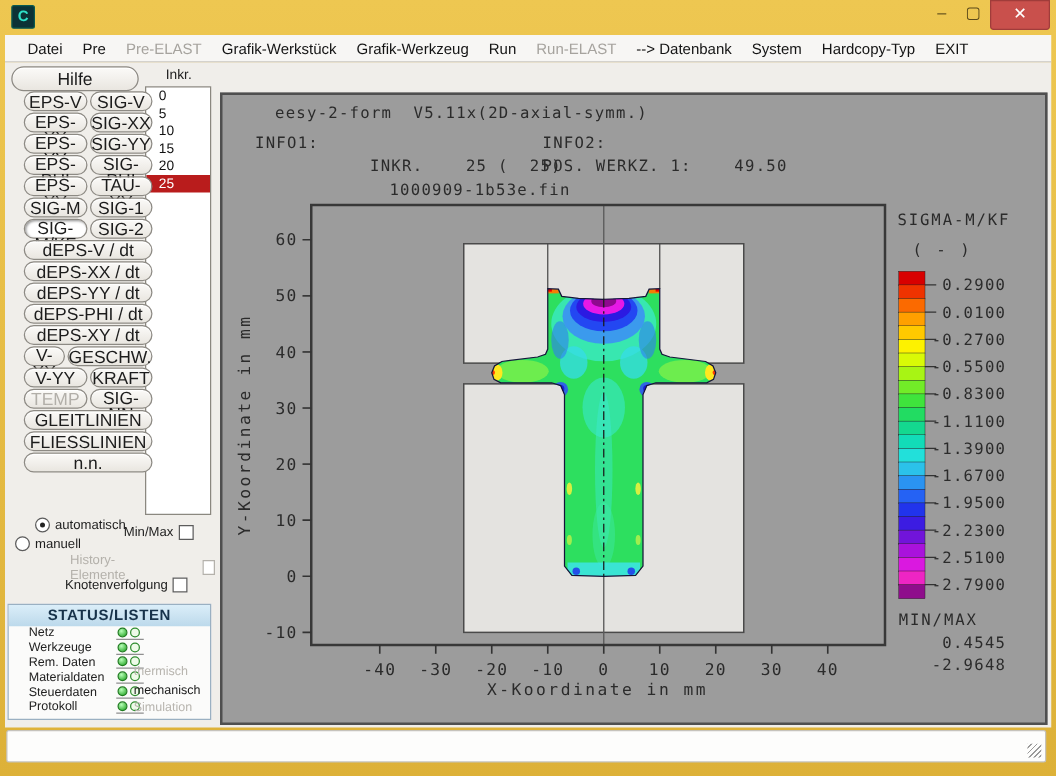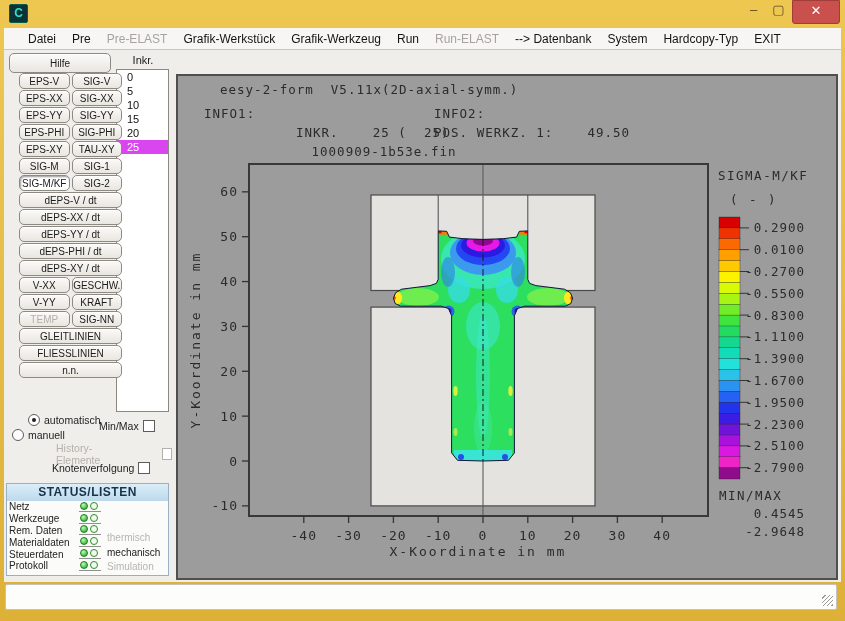--- a/index.html
+++ b/index.html
@@ -5,46 +5,46 @@
   html,body{margin:0;padding:0;background:#d8d0c0;font-family:"Liberation Sans",sans-serif;}
   .window{position:relative;width:845px;height:621px;background:linear-gradient(#eec751,#ddb138);overflow:hidden;}
   
   .titlebar{position:absolute;left:0;top:0;width:845px;height:28px;}
   .app-icon{position:absolute;left:9px;top:4px;width:17px;height:17px;background:#0c3236;border:1px solid #0a5a50;border-radius:2px;color:#2fe0c8;font-weight:bold;font-size:12px;line-height:16px;text-align:center;}
   .win-btn{position:absolute;top:2px;width:23px;height:18px;text-align:center;font-size:13px;line-height:16px;color:#5c4a1a;cursor:default;}
   .btn-min{left:742px;}
   .btn-max{left:767px;}
   .btn-close{left:792px;top:0;width:46px;height:22px;background:#c9504c;border:1px solid #a03c3a;border-radius:0 0 3px 3px;color:#fff;font-size:13px;line-height:20px;}
   
-  .menubar{position:absolute;left:4px;top:28px;width:837px;height:22px;background:#f7f6f4;border-bottom:1px solid #c9c6c0;display:flex;align-items:center;padding-left:16px;box-sizing:border-box;}
+  .menubar{position:absolute;left:4px;top:28px;width:837px;height:22px;background:#f7f6f4;border-bottom:1px solid #c9c6c0;display:flex;align-items:center;padding-left:10px;box-sizing:border-box;}
   .mi{font-size:12px;color:#141414;padding:0 8px;white-space:nowrap;}
   .mi.dis{color:#a6a39e;}
   
   .sidebar{position:absolute;left:4px;top:50px;width:168px;height:532px;background:#f0eeea;}
   .hilfe-btn{position:absolute;left:5px;top:3px;width:102px;height:20px;}
-  .sbtn{background:linear-gradient(#fbfaf8,#e9e6e0);border:1px solid #8d8a84;border-radius:5px;font-size:10px;color:#1c1c1c;font-family:"Liberation Sans",sans-serif;padding:0;box-shadow:inset 0 1px 0 #fff;}
+  .sbtn{background:linear-gradient(#fbfaf8,#e9e6e0);border:1px solid #8d8a84;border-radius:10px;font-size:14px;color:#1c1c1c;font-family:"Liberation Sans",sans-serif;padding:0;box-shadow:inset 0 1px 0 #fff;}
   .sbtn.active{background:#ffffff;box-shadow:inset 1px 1px 2px rgba(0,0,0,.4);}
   .sbtn.disabled{color:#b2afa9;}
   .inkr-label{position:absolute;left:112px;top:4px;width:54px;text-align:center;font-size:11px;color:#222;}
   .inkr-list{position:absolute;left:112px;top:19px;width:53px;height:343px;background:#fff;border:1px solid #8b8880;box-sizing:border-box;overflow:hidden;}
   .li-item{font-size:11px;color:#111;padding:0 0 0 10px;height:14px;line-height:14px;}
-  .li-item.sel{background:#d946ef;color:#fff;}
+  .li-item.sel{background:#b91c1c;color:#fff;}
   .btn-grid{position:absolute;left:15px;top:23px;width:103px;display:flex;flex-direction:column;gap:1px;}
   .btn-row{display:flex;gap:2px;height:16px;}
   .btn-row .sbtn{flex:1;height:16px;line-height:13px;}
   .opt{position:absolute;font-size:10.5px;color:#1e1e1e;display:flex;align-items:center;gap:4px;}
   .radio{width:10px;height:10px;border-radius:50%;border:1px solid #5c5c5c;background:#fff;position:relative;}
   .radio.on:after{content:"";position:absolute;left:2.5px;top:2.5px;width:4px;height:4px;border-radius:50%;background:#222;}
   .cbox{width:10px;height:10px;border:1px solid #5c5c5c;background:#fff;}
   .opt.dim{color:#b4b1ab;}
   .opt.dim .cbox{border-color:#b4b1ab;}
   
   .status-panel{position:absolute;left:2px;top:433px;width:163px;height:93px;background:#fbfbfa;border:1px solid #9ab0c2;box-sizing:border-box;}
   .status-head{height:17px;background:linear-gradient(#dbeef9,#bcd9eb);font-size:12px;font-weight:bold;color:#17324a;text-align:center;line-height:17px;letter-spacing:.5px;}
-  .st-row{display:flex;align-items:center;height:11.8px;padding-left:2px;}
+  .st-row{display:flex;align-items:center;height:11.8px;padding-left:16px;}
   .st-label{width:70px;font-size:10px;color:#222;}
   .leds{display:flex;gap:2px;border-bottom:1px solid #8f8f8f;padding:0 3px 1px 1px;}
   .led{width:8px;height:8px;border-radius:50%;box-sizing:border-box;}
   .led.on{background:radial-gradient(circle at 35% 30%,#b8ffb8,#1da01d);border:1px solid #1d7a1d;}
   .led.off{background:#eefbe8;border:1px solid #2e8c2e;}
   .modes{position:absolute;left:100px;top:36px;font-size:10px;line-height:14.5px;margin-top:11px;}
   .mode-dim{color:#b8b5af;}
   .mode-active{color:#1a1a1a;}
   
   .main{position:absolute;left:172px;top:50px;width:669px;height:532px;background:#f0eeea;}

